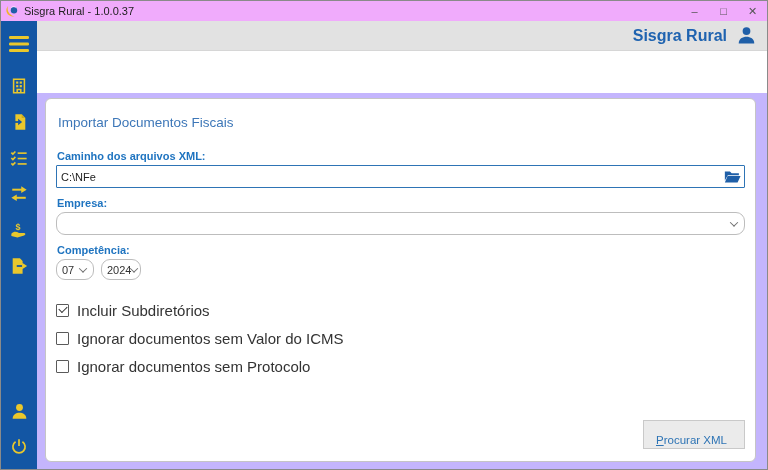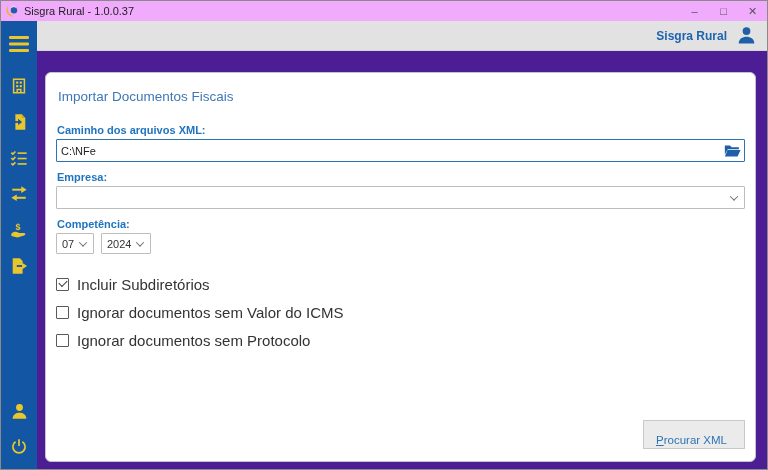--- a/index.html
+++ b/index.html
@@ -50,24 +50,24 @@
 
   
   .right-col { flex: 1; display: flex; flex-direction: column; min-width: 0; }
   .topbar {
     height: 30px; background: #e2e2e2;
     display: flex; align-items: center; justify-content: flex-end;
     padding-right: 10px; gap: 9px;
     border-bottom: 1px solid #d6d6d6;
   }
   .topbar-user { display: flex; align-items: center; gap: 9px; cursor: pointer; }
-  .topbar-username { color: #1f63b0; font-weight: bold; font-size: 12px; }
-
-  
-  .content { flex: 1; background: #4c1d95; padding: 21px 11px 9px 8px; }
+  .topbar-username { color: #1f63b0; font-weight: bold; font-size: 16px; }
+
+  
+  .content { flex: 1; background: #c4b5fd; padding: 5px 11px 9px 8px; margin-top: 42px; }
   .card {
     width: 100%; height: 100%;
     background: #fff; border: 1px solid #c5c5c5; border-radius: 6px;
     padding: 14px 10px 12px 10px;
     display: flex; flex-direction: column;
   }
   .page-title { color: #3d77b8; font-size: 13.5px; margin: 2px 0 20px 2px; font-weight: normal; }
 
   .field-label {
     color: #1f74c0; font-weight: bold; font-size: 11px;
@@ -83,34 +83,34 @@
     font-size: 11px; color: #222; padding: 2px 26px 2px 4px;
     outline: none; background: #fff;
   }
   .folder-btn {
     position: absolute; right: 4px; top: 4px;
     width: 18px; height: 15px; border: none; background: transparent;
     cursor: pointer; padding: 0; display: flex; align-items: center; justify-content: center;
   }
 
   .select-box {
-    height: 23px; border: 1px solid #bdbdbd; border-radius: 1px; background: #fff;
+    height: 23px; border: 1px solid #bdbdbd; border-radius: 9px; background: #fff;
     display: flex; align-items: center; justify-content: space-between;
     padding: 0 7px 0 5px; font-size: 11px; color: #333; cursor: pointer;
   }
   .select-box.full { width: 100%; }
   .chev {
     width: 6px; height: 6px;
     border-right: 1.4px solid #707070; border-bottom: 1.4px solid #707070;
     transform: rotate(45deg) translate(-1px,-1px);
     flex: 0 0 auto;
   }
   .competencia-row { display: flex; gap: 7px; }
   .select-month { width: 38px; height: 21px; }
-  .select-year  { width: 50px; height: 21px; }
+  .select-year  { width: 40px; height: 21px; }
 
   
   .checkbox-section { margin-top: 13px; }
   .checkbox-row { display: flex; align-items: center; gap: 8px; margin-bottom: 11px; }
   .checkbox-row input[type="checkbox"] {
     appearance: none; -webkit-appearance: none;
     width: 13px; height: 13px; border: 1px solid #5a5a5a; border-radius: 1px;
     background: #fff; cursor: pointer; position: relative; flex: 0 0 auto;
   }
   .checkbox-row input[type="checkbox"]:checked::after {

